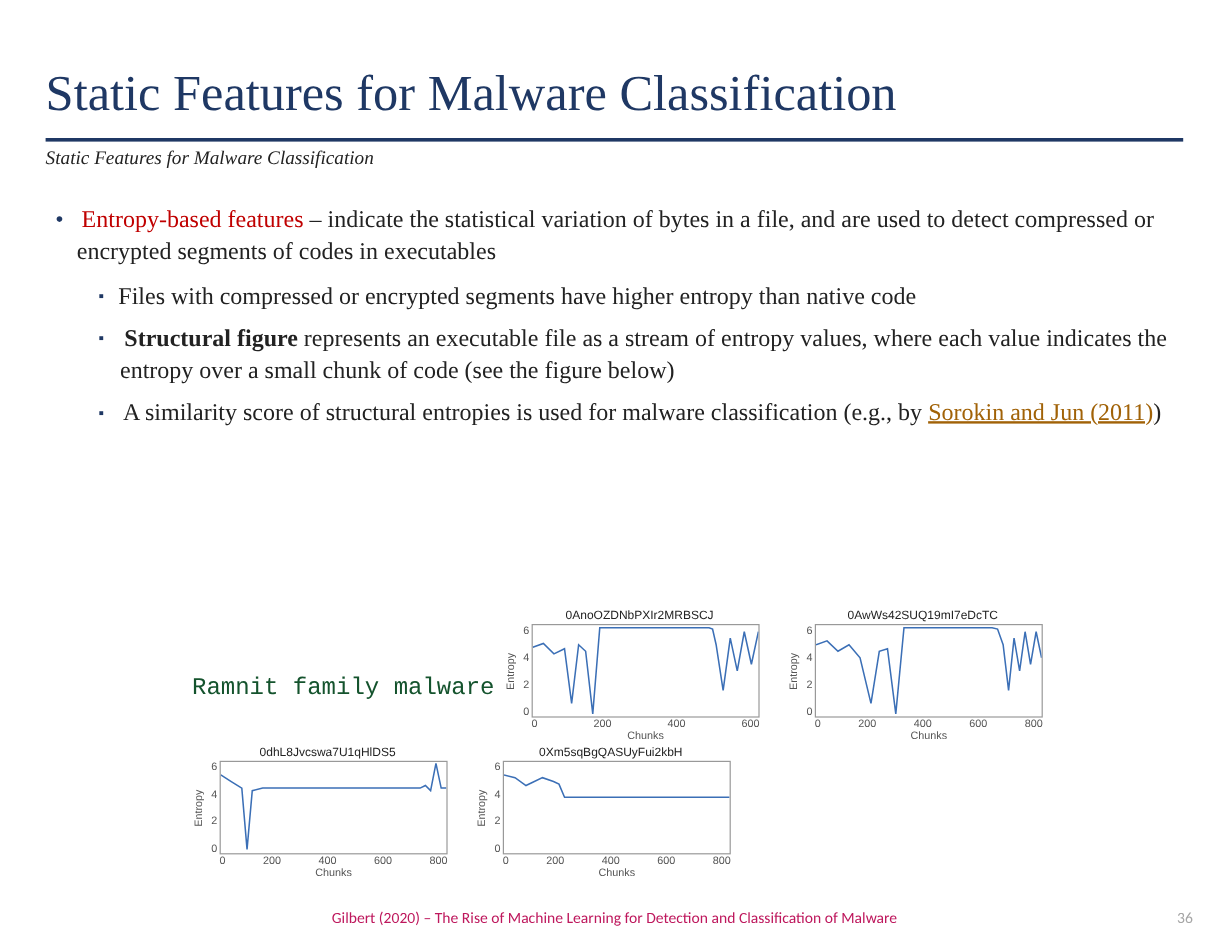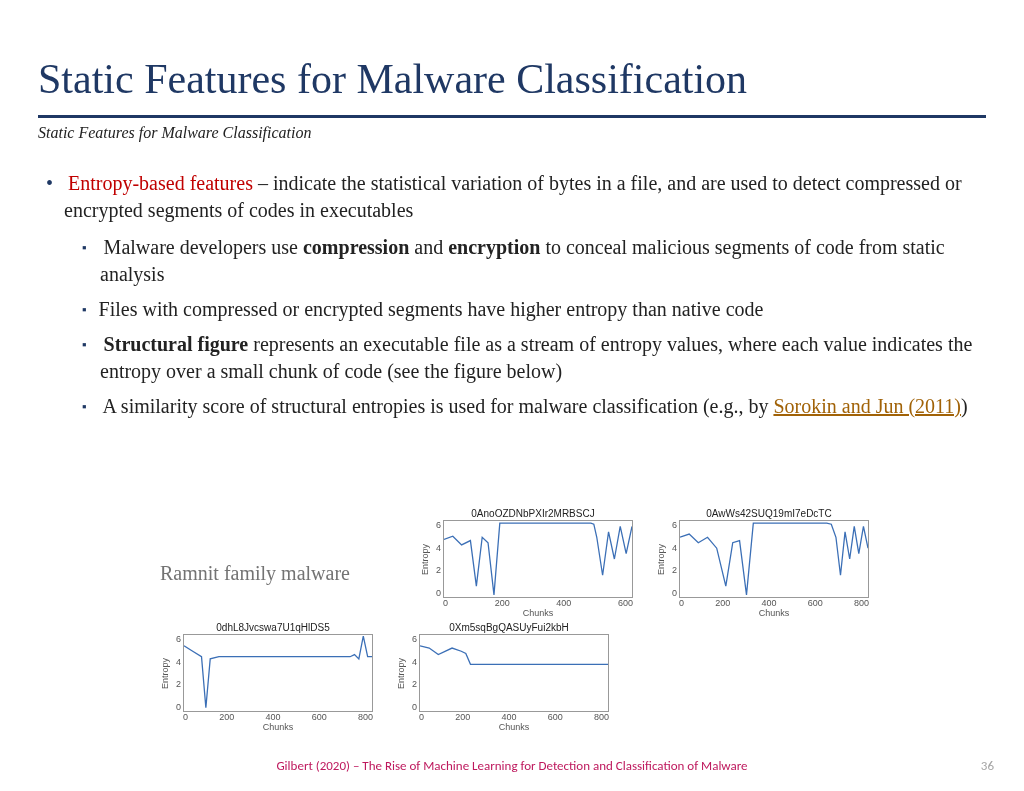--- a/index.html
+++ b/index.html
@@ -73,23 +73,23 @@
     left: 160px;
     top: 508px;
     width: 820px;
   }
   .chart-row {
     display: flex;
     align-items: center;
     margin-bottom: 4px;
   }
   .chart-label {
-    font-family: Liberation Serif, serif;
+    font-family: Liberation Mono, monospace;
     font-size: 20px;
-    color: #737373;
+    color: #14532d;
     width: 260px;
     text-align: left;
     padding-top: 20px;
   }
   .chart-pair {
     display: flex;
     gap: 10px;
   }
   .mini-chart {
     width: 226px;
@@ -175,23 +175,20 @@
 <div class="slide">
   <h1 class="title">Static Features for Malware Classification</h1>
   <hr class="rule">
   <div class="subtitle">Static Features for Malware Classification</div>
 
   <div class="content">
     <div class="bullet-l1">
       <span class="red">Entropy-based features</span><span> – indicate the statistical variation of bytes in a file, and are used to detect compressed or encrypted segments of codes in executables</span>
     </div>
 
-    <div class="bullet-l2">
-      <span>Malware developers use </span><b>compression</b><span> and </span><b>encryption</b><span> to conceal malicious segments of code from static analysis</span>
-    </div>
 
     <div class="bullet-l2">Files with compressed or encrypted segments have higher entropy than native code</div>
 
     <div class="bullet-l2">
       <b>Structural figure</b><span> represents an executable file as a stream of entropy values, where each value indicates the entropy over a small chunk of code (see the figure below)</span>
     </div>
 
     <div class="bullet-l2">
       <span>A similarity score of structural entropies is used for malware classification (e.g., by </span><span class="link">Sorokin and Jun (2011)</span><span>)</span>
     </div>

